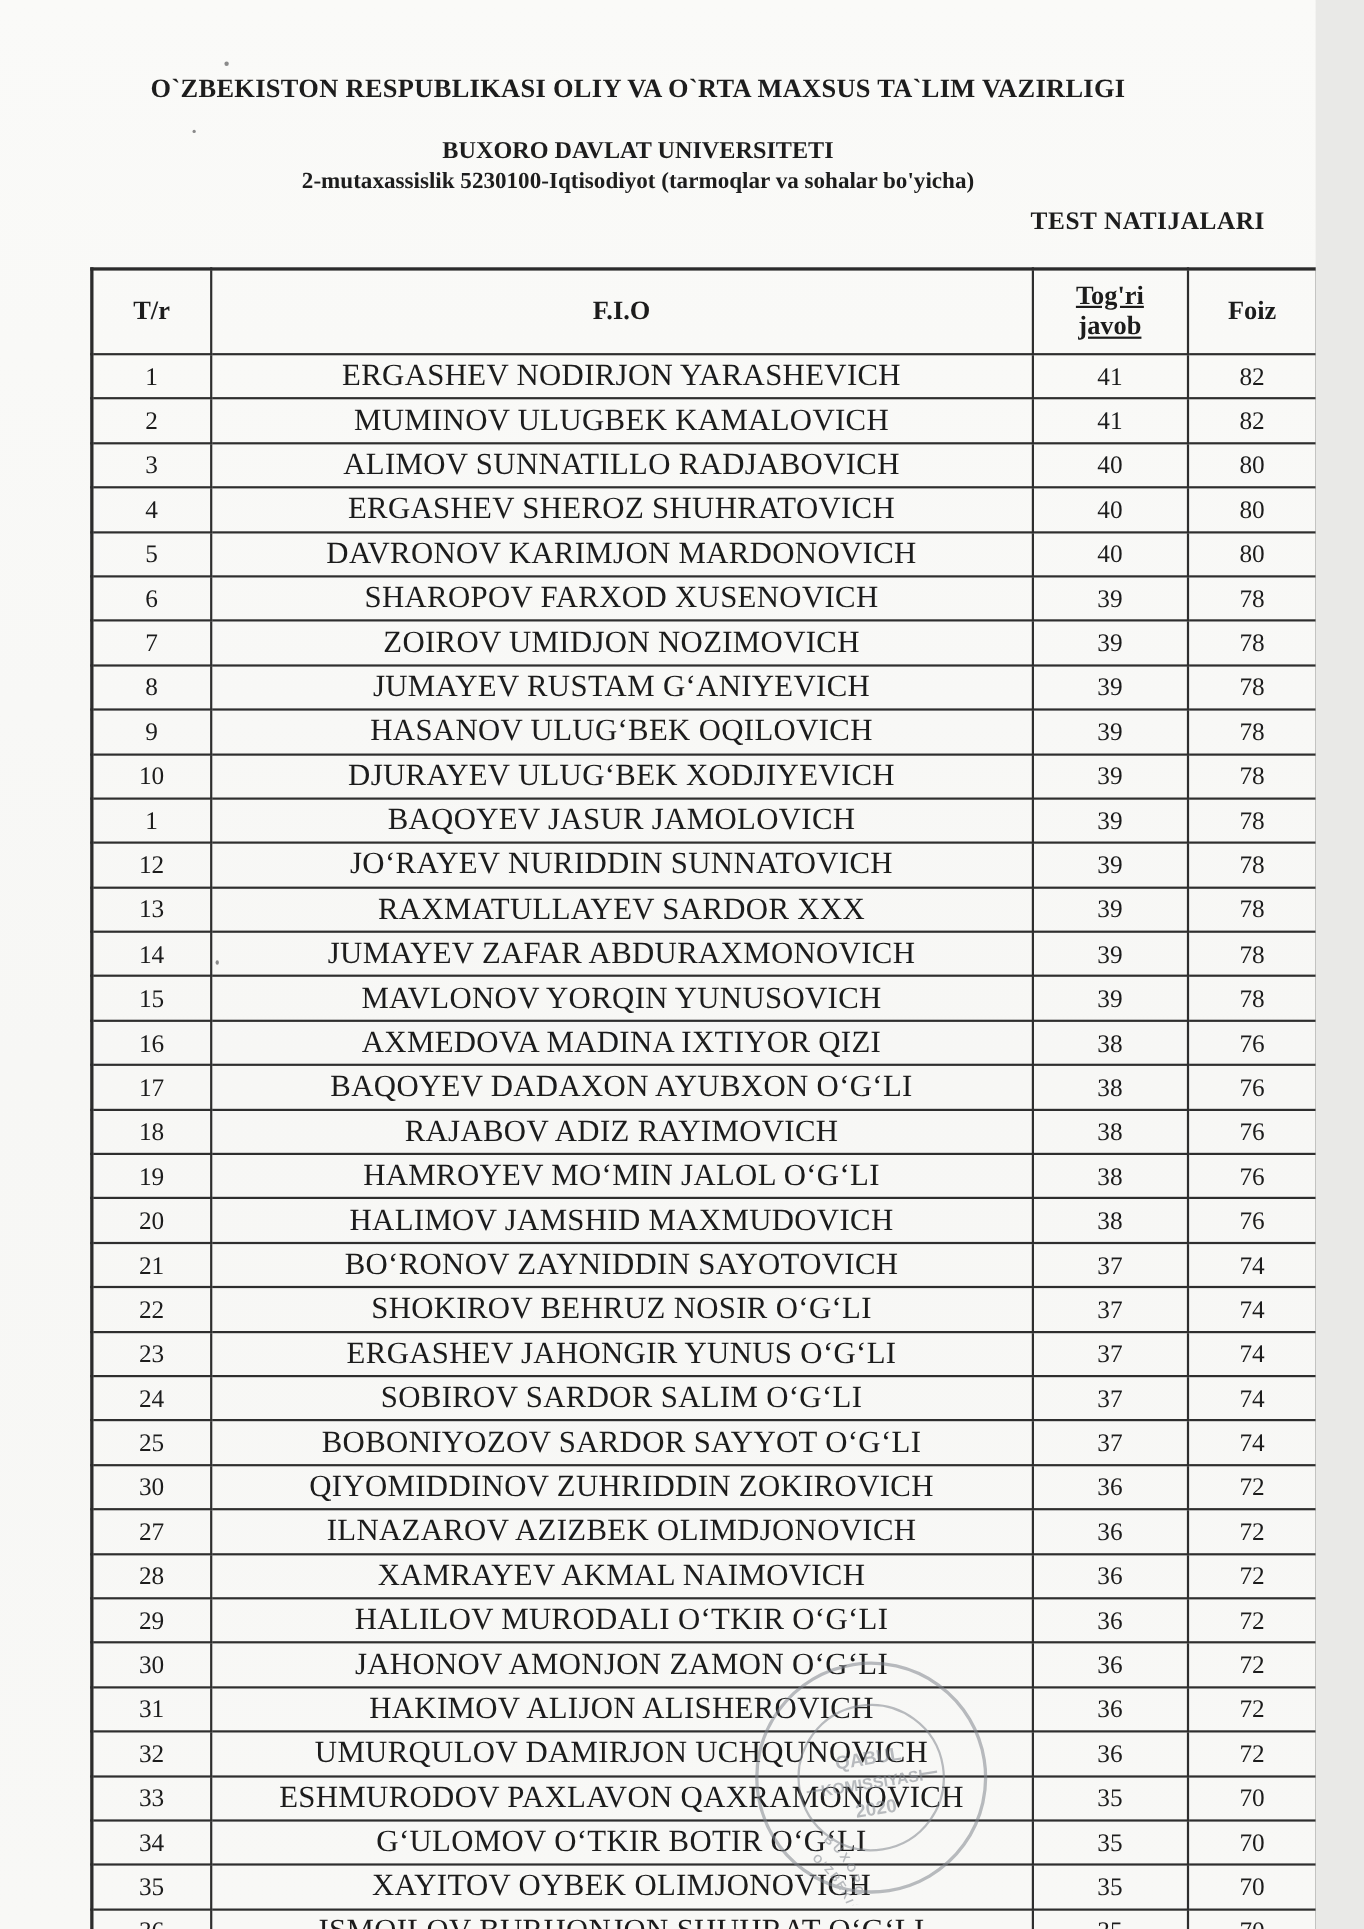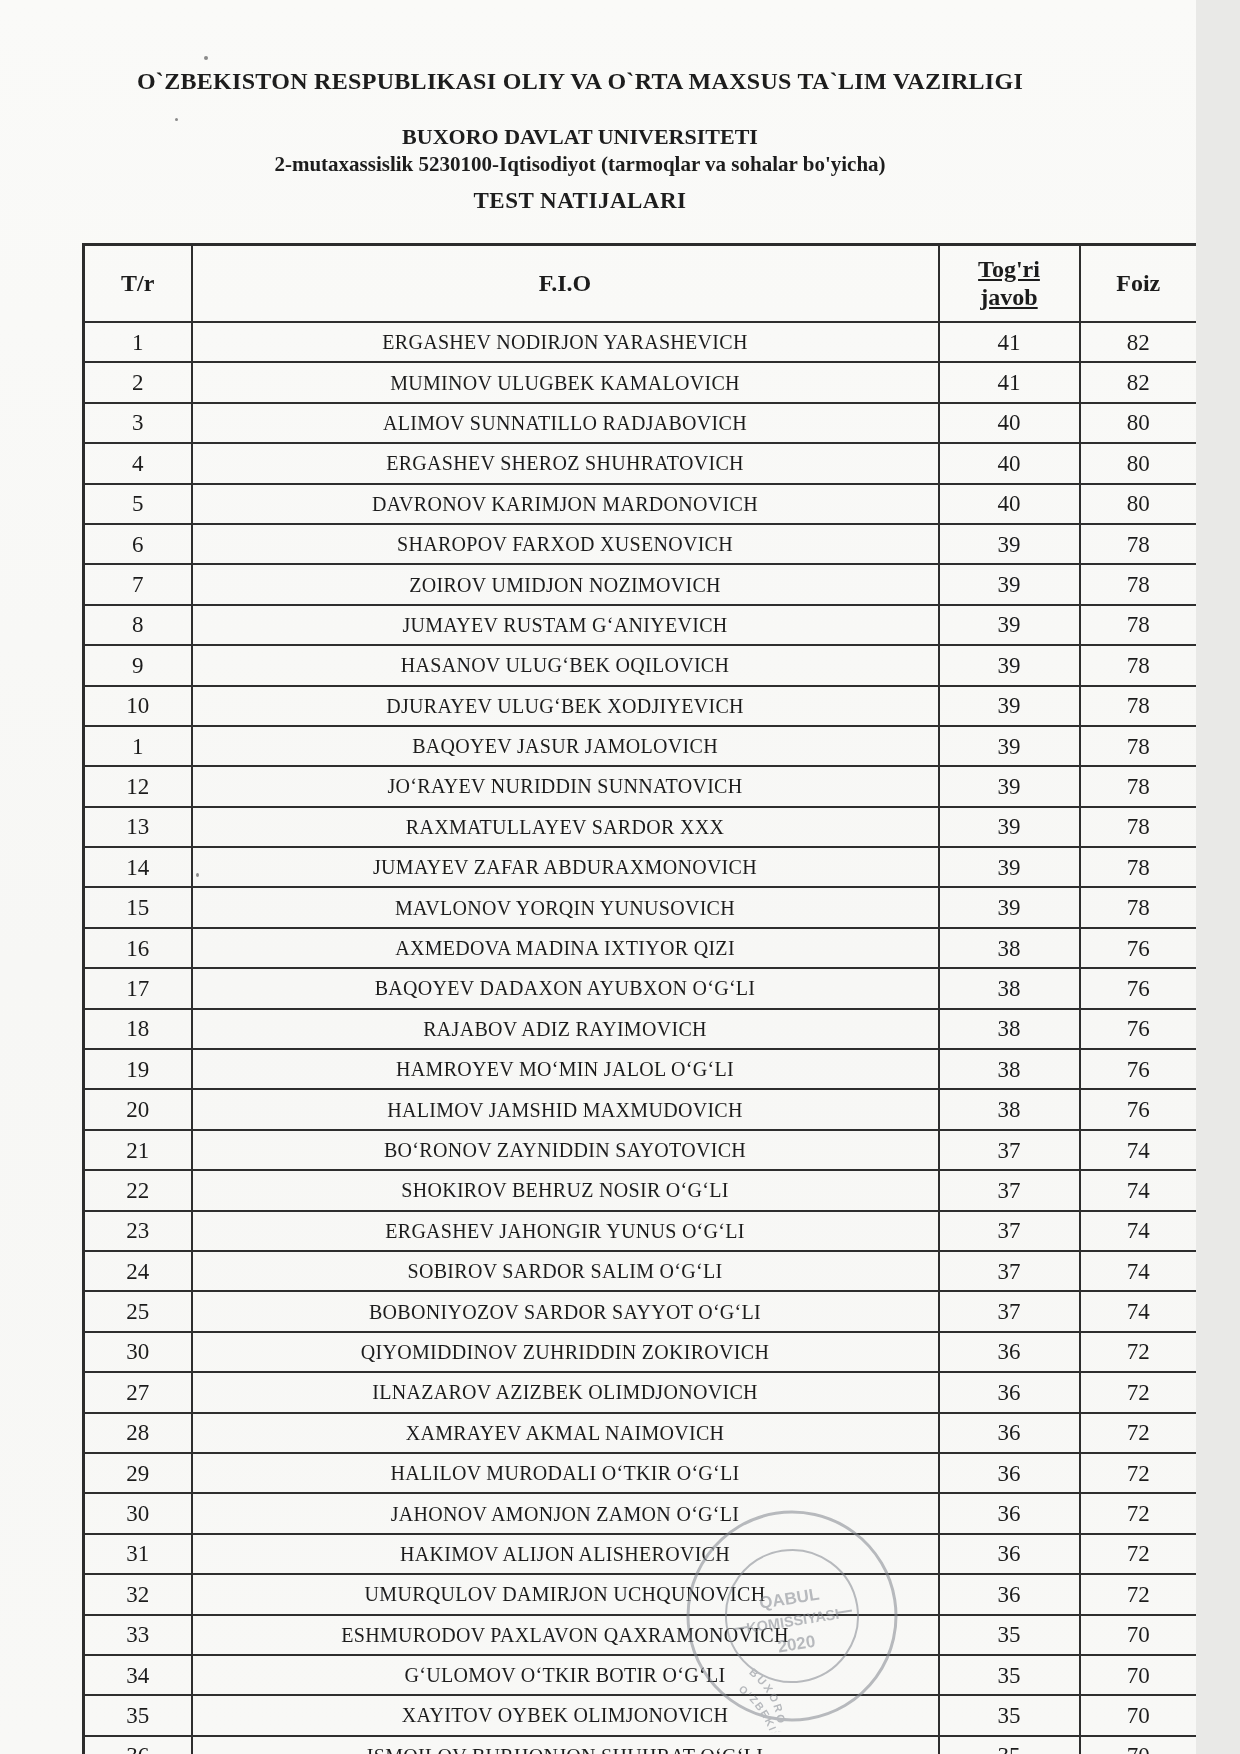--- a/index.html
+++ b/index.html
@@ -12,38 +12,38 @@
   .page{
     position:absolute;left:0;top:0;width:1196px;height:1754px;
     background:linear-gradient(180deg,#fafaf8 0%,#f7f7f5 55%,#f8f8f6 100%);
     overflow:hidden;
     color:#1d1d1d;
   }
   .titles{position:absolute;left:10px;top:0;width:1140px;text-align:center;}
   .t-ministry{position:absolute;left:0;right:0;top:68px;font-size:24px;font-weight:bold;letter-spacing:.3px;}
   .t-univ{position:absolute;left:0;right:0;top:124px;font-size:22px;font-weight:bold;}
   .t-spec{position:absolute;left:0;right:0;top:152px;font-size:21px;font-weight:bold;}
-  .t-test{position:absolute;left:0;right:0;top:188px;font-size:23px;font-weight:bold;letter-spacing:.5px;}
+  .t-test{position:absolute;left:0;right:0;top:188px;font-size:23px;font-weight:bold;letter-spacing:.5px;text-align:right;}
 
   table.results{
     position:absolute;left:82px;top:243px;width:1114px;
     border-collapse:collapse;table-layout:fixed;
     border:3px solid #2c2c2c;
   }
   table.results th, table.results td{
     border:2px solid #2e2e2e;
     text-align:center;vertical-align:middle;
     color:#1c1c1c;
     overflow:hidden;white-space:nowrap;
   }
   col.c1{width:108px;} col.c2{width:747px;} col.c3{width:141px;} col.c4{width:118px;}
   thead th{height:73px;font-size:24px;font-weight:bold;}
   thead .two-line span{display:block;line-height:1.15;text-decoration:underline;}
   tbody td{height:36.4px;font-size:24px;line-height:1;}
-  tbody td.c-name{font-size:20px;letter-spacing:.3px;}
+  tbody td.c-name{font-size:28px;letter-spacing:.3px;}
   tbody td.c-num{font-size:23px;}
 
   .stamp{
     position:absolute;left:680px;top:1504px;width:224px;height:224px;
     opacity:.55;pointer-events:none;
     transform:rotate(-9deg);
   }
   .speck{position:absolute;background:#8a8a8a;border-radius:50%;}
   .speck.s1{left:204px;top:56px;width:4px;height:4px;}
   .speck.s2{left:175px;top:118px;width:3px;height:3px;}

